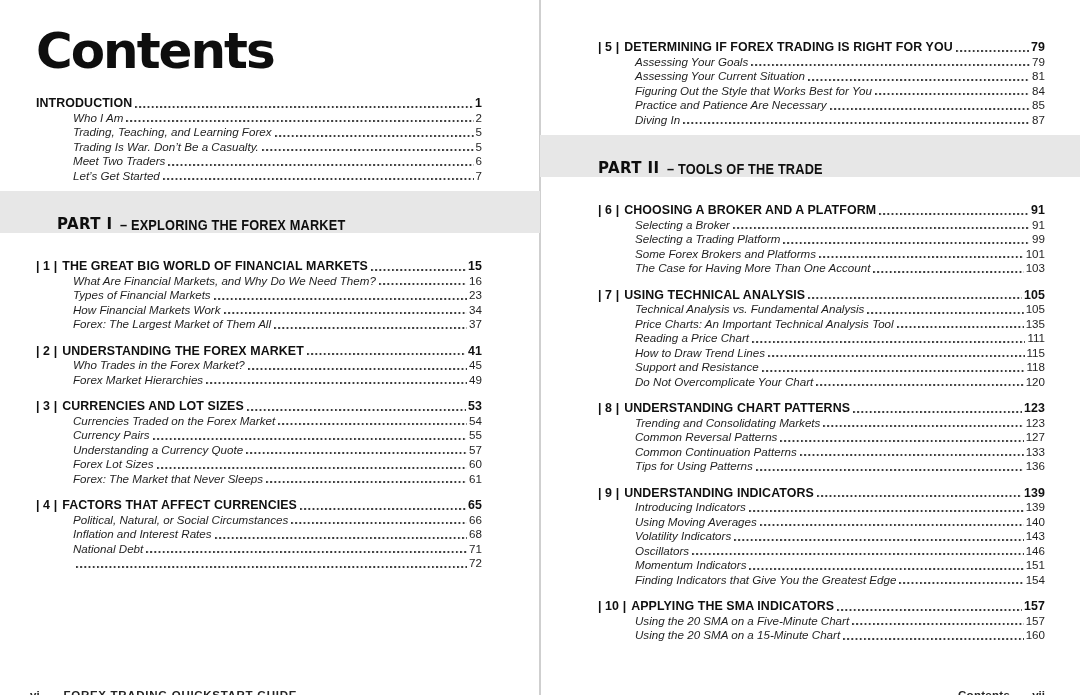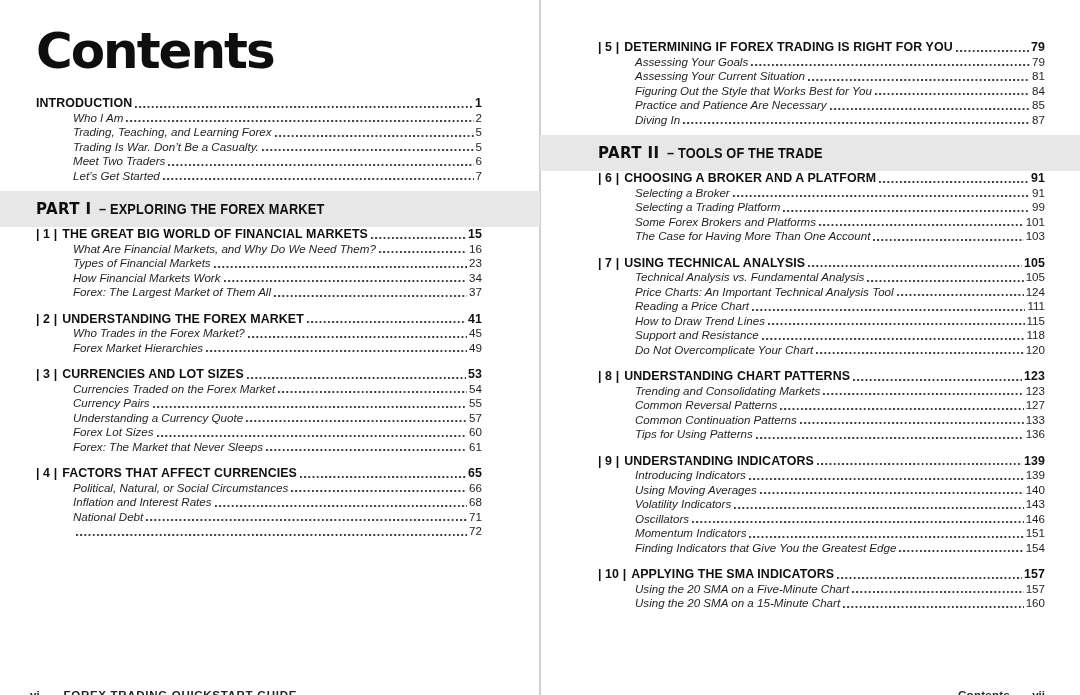--- a/index.html
+++ b/index.html
@@ -54,29 +54,29 @@
     height: 2px;
     margin: 0 2px 3px 3px;
     background-image: radial-gradient(circle at 1px 1px, #3a3a3a 0.9px, transparent 1.3px);
     background-size: 4.2px 2px;
     background-repeat: repeat-x;
   }
   .pg { white-space: nowrap; }
 
   .part-band {
     background: #e7e7e7;
-    height: 36px;
+    height: 42px;
     display: flex;
-    align-items: center;
+    align-items: flex-end;
     box-sizing: border-box;
     width: 540px;
     margin-top: 8px;
-    margin-bottom: 0;
-  }
-  .page-left  .part-band { margin-left: -36px; padding-left: 36px; }
+    margin-bottom: 26px;
+  }
+  .page-left  .part-band { margin-left: -36px; padding-left: 57px; }
   .page-right .part-band { margin-left: -58px; padding-left: 58px; }
   .part-label {
     font-family: "DejaVu Sans", sans-serif;
     font-weight: bold;
     font-size: 15px;
     letter-spacing: 0.4px;
     color: #0e0e0e;
     margin-right: 7px;
     white-space: nowrap;
   }
@@ -380,21 +380,21 @@
     <div class="subs">
   <div class="row sub-row">
     <span class="sub-title">Technical Analysis vs. Fundamental Analysis</span>
     <span class="lead"></span>
     <span class="pg">105</span>
   </div>
 
   <div class="row sub-row">
     <span class="sub-title">Price Charts: An Important Technical Analysis Tool</span>
     <span class="lead"></span>
-    <span class="pg">124</span>
+    <span class="pg">135</span>
   </div>
 
   <div class="row sub-row">
     <span class="sub-title">Reading a Price Chart</span>
     <span class="lead"></span>
     <span class="pg">111</span>
   </div>
 
   <div class="row sub-row">
     <span class="sub-title">How to Draw Trend Lines</span>

